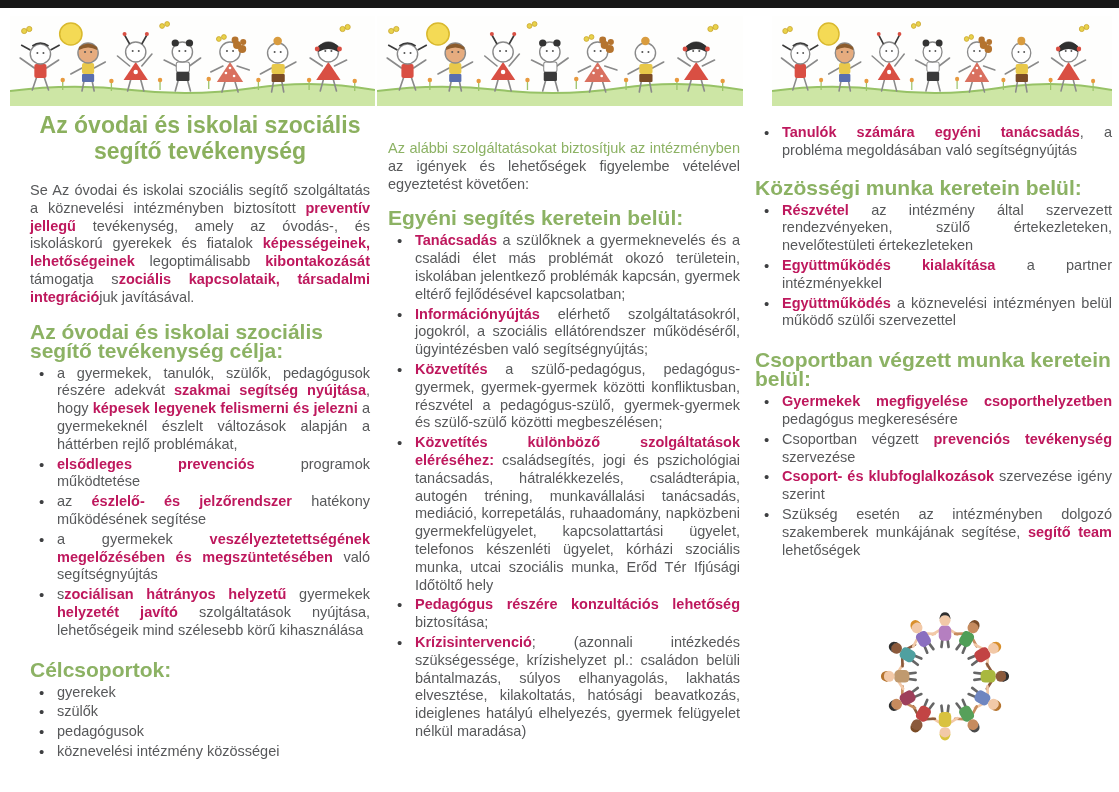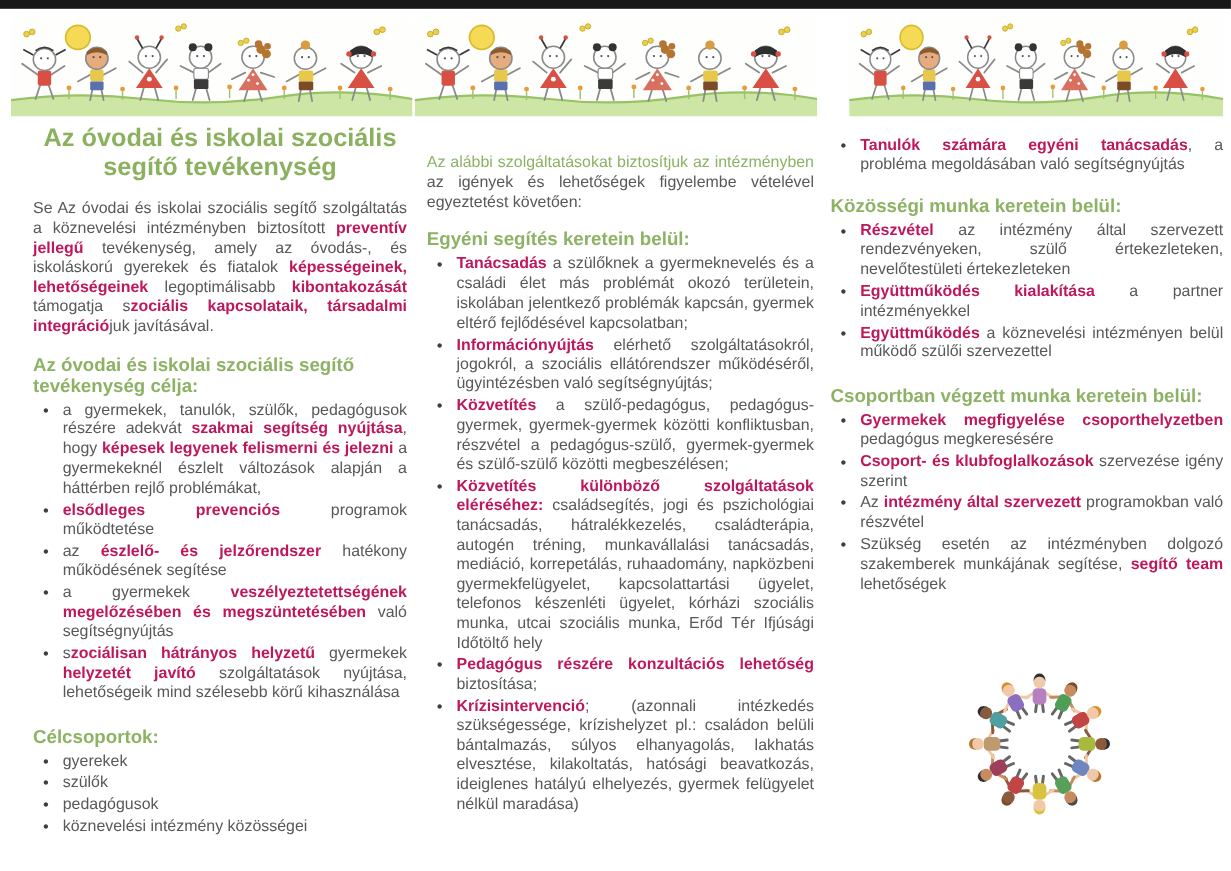--- a/index.html
+++ b/index.html
@@ -18,21 +18,21 @@
     text-align:justify;
   }
   #col-left{left:30px;top:112px;width:340px;}
   #col-middle{left:388px;top:140px;width:352px;}
   #col-right{left:755px;top:122px;width:357px;}
   .doc-title{
     color:#8bb05e;font-weight:700;font-size:23px;line-height:26px;
     text-align:center;margin:0 0 18px 0;
   }
   .green-heading{
-    color:#8cb264;font-weight:700;font-size:17px;line-height:19px;
+    color:#8cb264;font-weight:700;font-size:21px;line-height:19px;
     text-align:left;margin:15px 0 5px 0;
   }
   .para{margin:0 0 4px 0;}
   .b{font-weight:700;color:#be185d;}
   .g{color:#8cb264;font-weight:400;}
   ul{margin:2px 0 0 0;padding:0;list-style:none;}
   li{position:relative;padding-left:27px;margin:0 0 2px 0;}
   li::before{content:"\2022";position:absolute;left:9px;top:0;color:#3e3f41;font-size:15px;}
   .circle-illustration{position:absolute;left:845px;top:590px;width:200px;height:178px;}
   .circle-illustration svg{width:100%;height:100%;}
@@ -218,22 +218,22 @@
     </ul>
   <h2 class="green-heading" style="margin-top:18px;">Közösségi munka keretein belül:</h2>
   <ul>
       <li><span class="b">Részvétel</span><span> az intézmény által szervezett rendezvényeken, szülő értekezleteken, nevelőtestületi értekezleteken</span></li>
       <li><span class="b">Együttműködés kialakítása</span><span> a partner intézményekkel</span></li>
       <li><span class="b">Együttműködés</span><span> a köznevelési intézményen belül működő szülői szervezettel</span></li>
     </ul>
   <h2 class="green-heading" style="margin-top:20px;">Csoportban végzett munka keretein belül:</h2>
   <ul>
       <li><span class="b">Gyermekek megfigyelése csoporthelyzetben</span><span> pedagógus megkeresésére</span></li>
+      <li><span>Csoportban végzett </span><span class="b">prevenciós tevékenység</span><span> szervezése</span></li>
       <li><span class="b">Csoport- és klubfoglalkozások</span><span> szervezése igény szerint</span></li>
-      <li><span>Az </span><span class="b">intézmény által szervezett</span><span> programokban való részvétel</span></li>
       <li><span>Szükség esetén az intézményben dolgozó szakemberek munkájának segítése, </span><span class="b">segítő team</span><span> lehetőségek</span></li>
     </ul>
 </div>
 
 <div class="circle-illustration">
   <svg viewBox="0 0 200 200" id="circle-svg">
       <g transform="rotate(0 100 97) translate(100 37)">
         <line x1="-6" y1="8" x2="-14" y2="13" stroke="#f2c9a8" stroke-width="3" stroke-linecap="round"></line>
         <line x1="6" y1="8" x2="14" y2="13" stroke="#f2c9a8" stroke-width="3" stroke-linecap="round"></line>
         <line x1="-3" y1="19" x2="-4" y2="27" stroke="#666" stroke-width="3" stroke-linecap="round"></line>

